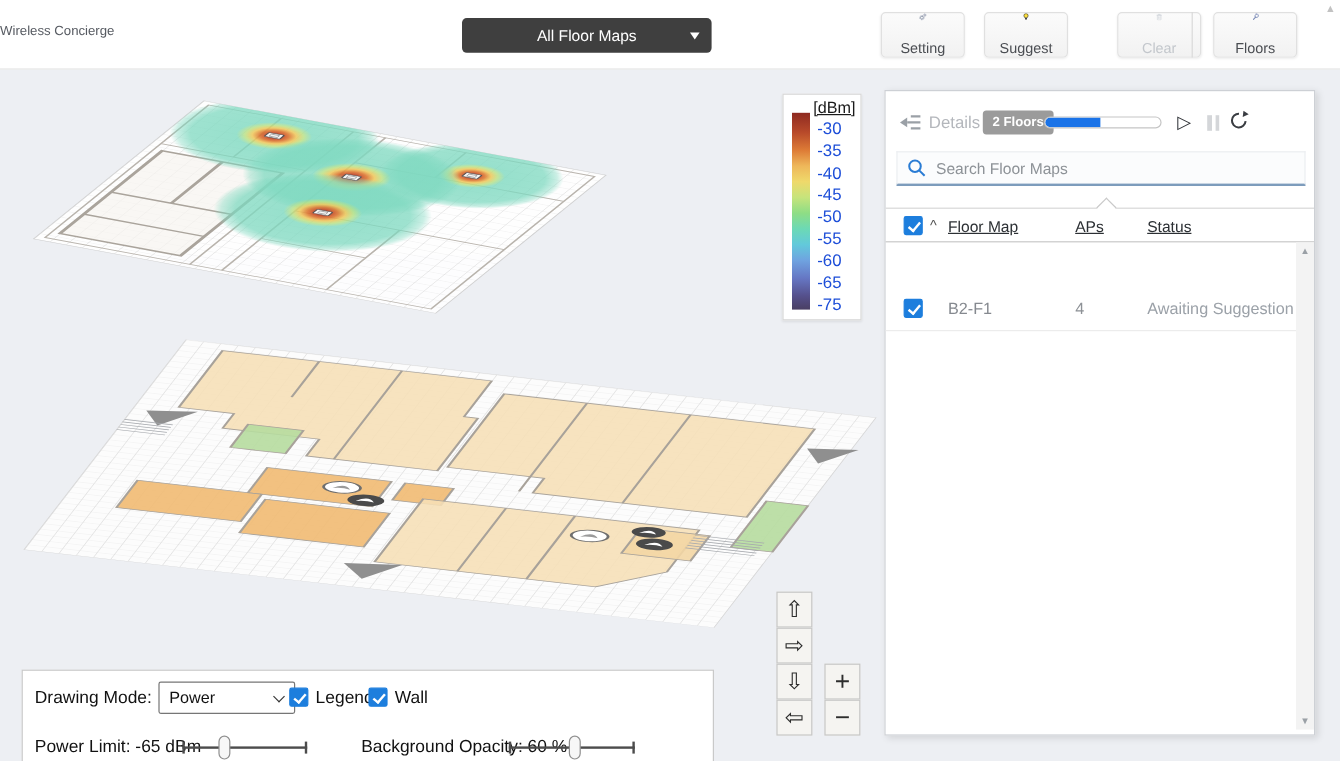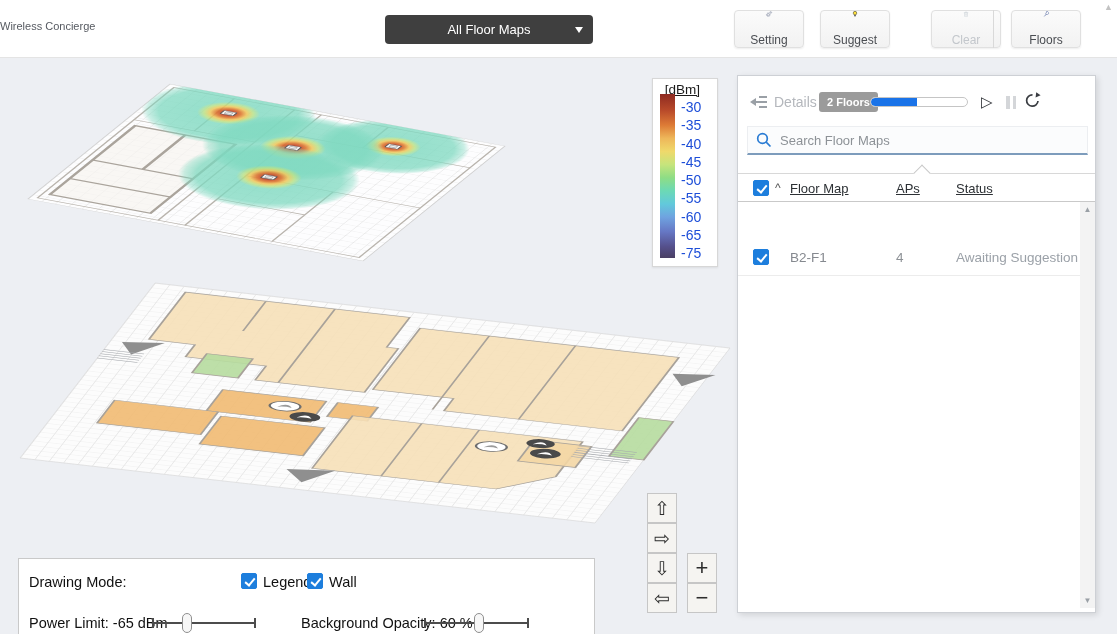--- a/index.html
+++ b/index.html
@@ -27,21 +27,21 @@
   .tb-divider { position:absolute; left:993px; top:10px; width:1px; height:38px; background:#d9d9d9; }
   .pagescroll-up { position:absolute; right:4px; top:2px; font-size:9px; color:#c2c2c2; }
 
   
   .canvas { position:absolute; left:0; top:58px; width:1117px; height:576px; background:#edeff3; }
   .mapsvg { position:absolute; left:0; top:0; }
 
   
   .legend { position:absolute; left:652px; top:20px; width:66px; height:189px; background:#fff;
             border:1px solid #d7d7d7; box-shadow:0 1px 2px rgba(0,0,0,.08); }
-  .legend-title { position:absolute; top:3px; right:17px; font-size:13.5px; color:#1a1a1a;text-decoration:underline; }
+  .legend-title { position:absolute; top:3px; right:4px; font-size:13.5px; color:#1a1a1a;text-decoration:underline; }
   .legend-bar { position:absolute; left:7px; top:15px; width:15px; height:164px;
     background:linear-gradient(#8e2a21 0%, #b84a2a 10%, #dd7b36 19%, #eeb75a 27%,
       #efd96b 35%, #c6e47c 43%, #8edd85 51%, #6cd9b5 59%, #62c9db 67%, #6fa3e0 75%,
       #6677c4 84%, #55508c 93%, #4a3f63 100%); }
   .legend-ticks { position:absolute; left:28px; top:19px; }
   .legend-ticks div { height:18.3px; font-size:14px; color:#1d4ed8; line-height:18.3px; }
 
   
   .panel { position:absolute; left:737px; top:17px; width:359px; height:538px; background:#fff;
            border:1px solid #cdd0d5; box-shadow:2px 2px 6px rgba(0,0,0,.12); }
@@ -293,20 +293,24 @@
     </div>
 
     <div class="list-scroll">
       <div class="up">▲</div>
       <div class="dn">▼</div>
     </div>
   </div>
 
   <div class="controls">
     <span class="c-label" style="left:10px; top:15px;">Drawing Mode:</span>
+    <div class="sel">
+      <span>Power</span>
+      <span class="chev"></span>
+    </div>
     <span class="cbx cb-legend on"></span>
     <span class="c-label" style="left:244px; top:15px;">Legend</span>
     <span class="cbx cb-wall on"></span>
     <span class="c-label" style="left:310px; top:15px;">Wall</span>
 
     <span class="c-label" style="left:10px; top:56px;">Power Limit: -65 dBm</span>
     <div class="slider sl-power">
       <div class="track"></div>
       <div class="tick l"></div>
       <div class="tick r"></div>

